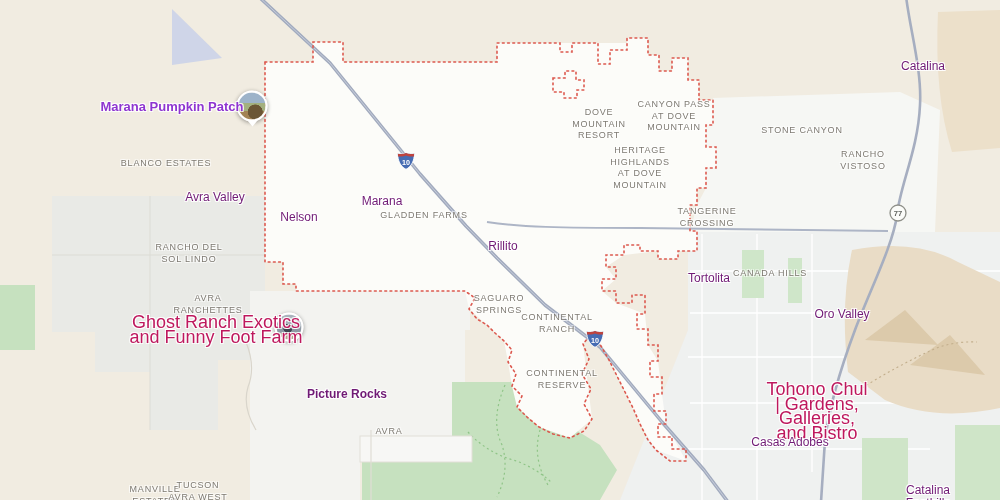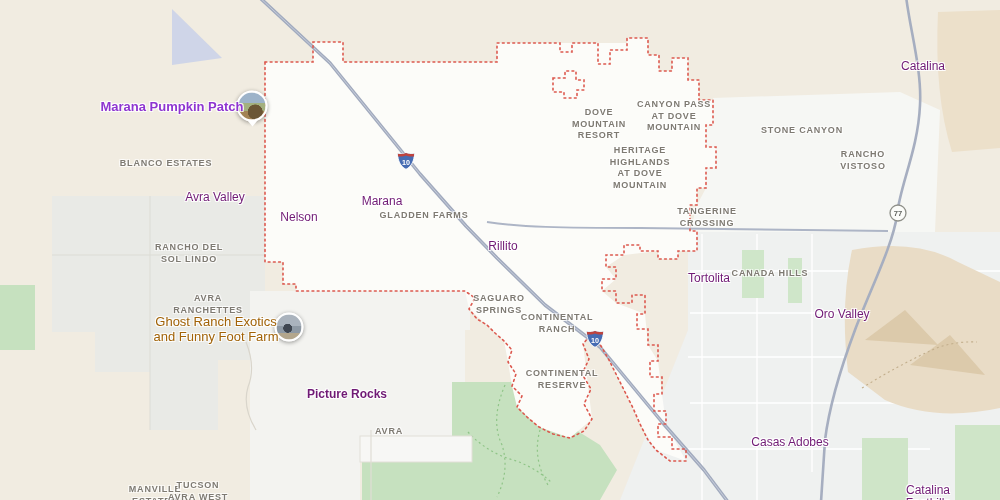--- a/index.html
+++ b/index.html
@@ -6,25 +6,25 @@
   #viewport{
     position:relative;width:1000px;height:500px;overflow:hidden;
     font-family:"Liberation Sans",sans-serif;background:#f1ece1;cursor:default;
   }
   #map-svg{position:absolute;left:0;top:0;}
   #labels-layer,#markers-layer,#shields-layer{position:absolute;left:0;top:0;width:100%;height:100%;pointer-events:none;}
   .map-label{position:absolute;transform:translate(-50%,-50%);text-align:center;white-space:nowrap;pointer-events:auto;}
   .label-line{display:block;}
   .locality{font-size:12px;color:#701a75;line-height:13px;
     text-shadow:-1px -1px 0 rgba(255,255,255,.85),1px -1px 0 rgba(255,255,255,.85),-1px 1px 0 rgba(255,255,255,.85),1px 1px 0 rgba(255,255,255,.85),0 1px 0 rgba(255,255,255,.85),0 -1px 0 rgba(255,255,255,.85);}
-  .area-caps{font-size:9px;font-weight:700;letter-spacing:.8px;color:#7e7a72;line-height:11.5px;
+  .area-caps{font-size:9px;font-weight:400;letter-spacing:.8px;color:#7e7a72;line-height:11.5px;
     text-shadow:-1px -1px 0 rgba(255,255,255,.7),1px -1px 0 rgba(255,255,255,.7),-1px 1px 0 rgba(255,255,255,.7),1px 1px 0 rgba(255,255,255,.7);}
   .poi-purple{font-size:13px;color:#8e35d0;line-height:14.5px;
     text-shadow:-1px -1px 0 rgba(255,255,255,.85),1px -1px 0 rgba(255,255,255,.85),-1px 1px 0 rgba(255,255,255,.85),1px 1px 0 rgba(255,255,255,.85);}
-  .poi-green{font-size:13px;color:#a16207;line-height:14.5px;
+  .poi-green{font-size:18px;color:#be185d;line-height:14.5px;
     text-shadow:-1px -1px 0 rgba(255,255,255,.85),1px -1px 0 rgba(255,255,255,.85),-1px 1px 0 rgba(255,255,255,.85),1px 1px 0 rgba(255,255,255,.85);}
   .photo-marker{position:absolute;transform:translate(-50%,-50%);border-radius:50%;
     border:2.5px solid #fff;box-shadow:0 1px 4px rgba(0,0,0,.4);pointer-events:auto;}
   .photo-marker.has-pointer::after{content:'';position:absolute;left:50%;top:100%;
     transform:translateX(-50%);margin-top:1px;width:0;height:0;
     border:5px solid transparent;border-top:6px solid #fff;}
   .shield{position:absolute;transform:translate(-50%,-50%);pointer-events:none;}
 </style>
 </head>
 <body>
@@ -197,20 +197,26 @@
       <div class="map-label area-caps" style="left: 863px; top: 160px;">
         <div class="label-line">RANCHO</div>
         <div class="label-line">VISTOSO</div>
       </div>
       <div class="map-label locality" style="left: 842px; top: 314px;">
         <div class="label-line">Oro Valley</div>
       </div>
       <div class="map-label locality" style="left: 923px; top: 66px;">
         <div class="label-line">Catalina</div>
       </div>
+      <div class="map-label poi-green" style="left: 817px; top: 411px;">
+        <div class="label-line">Tohono Chul</div>
+        <div class="label-line">| Gardens,</div>
+        <div class="label-line">Galleries,</div>
+        <div class="label-line">and Bistro</div>
+      </div>
       <div class="map-label locality" style="left: 790px; top: 442px;">
         <div class="label-line">Casas Adobes</div>
       </div>
       <div class="map-label locality" style="left: 928px; top: 497px;">
         <div class="label-line">Catalina</div>
         <div class="label-line">Foothills</div>
       </div>
     </div>
 
 </div>

